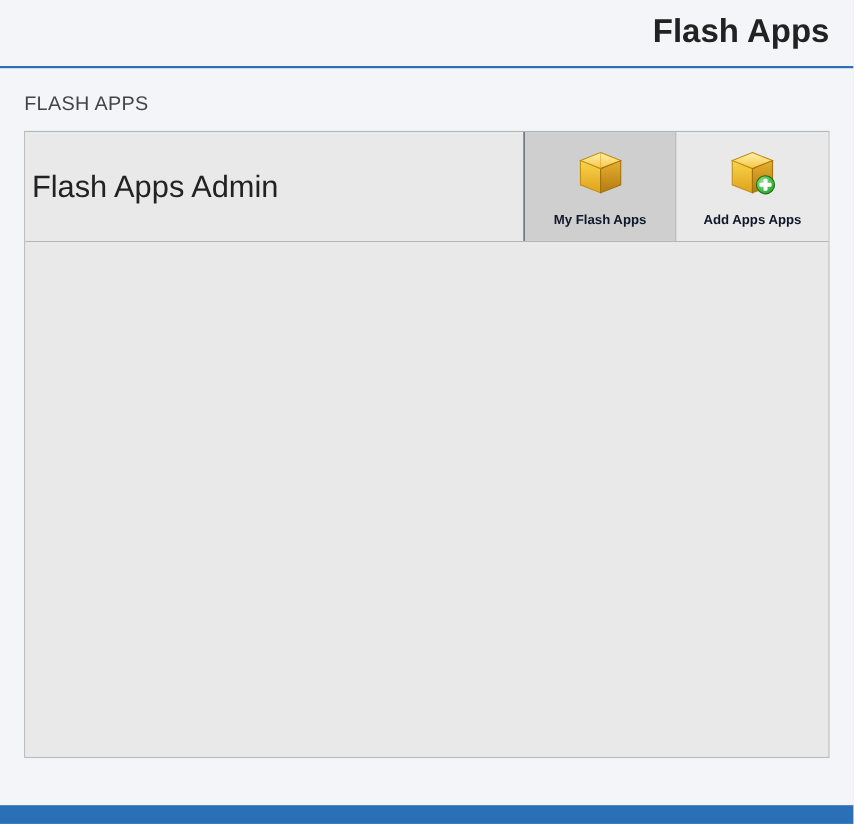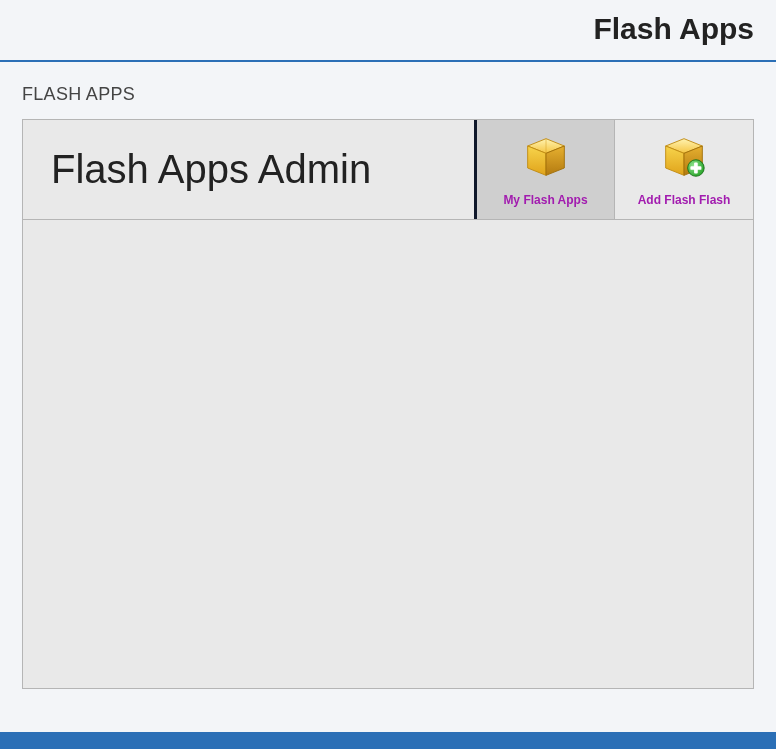--- a/index.html
+++ b/index.html
@@ -40,24 +40,24 @@
     .admin-header {
       display: flex;
       height: 100px;
       border-bottom: 1px solid #b5b5b5;
       background: #e9e9e9;
     }
     .admin-title {
       flex: 1;
       display: flex;
       align-items: center;
-      padding-left: 28px;
-      font-size: 40px;
+      padding-left: 6px;
+      font-size: 28px;
       color: #222;
-      border-right: 3px solid #0f172a;
+      border-right: 1px solid #0f172a;
       background: #e9e9e9;
       white-space: nowrap;
     }
     .tab {
       width: 138px;
       border-right: 1px solid #b5b5b5;
       display: flex;
       flex-direction: column;
       align-items: center;
       justify-content: flex-end;
@@ -73,21 +73,21 @@
       width: 44px;
       height: 44px;
       margin-bottom: 14px;
       display: flex;
       align-items: center;
       justify-content: center;
     }
     .tab-label {
       font-size: 12px;
       font-weight: bold;
-      color: #a21caf;
+      color: #0f172a;
     }
     .content-area {
       flex: 1;
       background: #e9e9e9;
     }
     .footer-bar {
       position: absolute;
       left: 0;
       right: 0;
       bottom: 0;
@@ -156,21 +156,21 @@
             </radialGradient>
           </defs>
           <polygon points="24,4 44,12 24,20 4,12" fill="url(#boxTop2)" stroke="#c08a10" stroke-width="1"></polygon>
           <polygon points="4,12 24,20 24,44 4,36" fill="url(#boxFront2)" stroke="#c08a10" stroke-width="1"></polygon>
           <polygon points="44,12 24,20 24,44 44,36" fill="url(#boxSide2)" stroke="#a06f0a" stroke-width="1"></polygon>
           <circle cx="37" cy="36" r="9" fill="url(#plusGrad)" stroke="#157015" stroke-width="1"></circle>
           <rect x="35" y="30" width="4" height="12" rx="1" fill="#fff"></rect>
           <rect x="31" y="34" width="12" height="4" rx="1" fill="#fff"></rect>
         </svg>
       </div>
-      <div class="tab-label">Add Flash Flash</div>
+      <div class="tab-label">Add Apps Apps</div>
     </div>
 
 
   </div>
   <div class="content-area"></div>
 </div>
 
 <div class="footer-bar"></div>
 
 </body></html>

